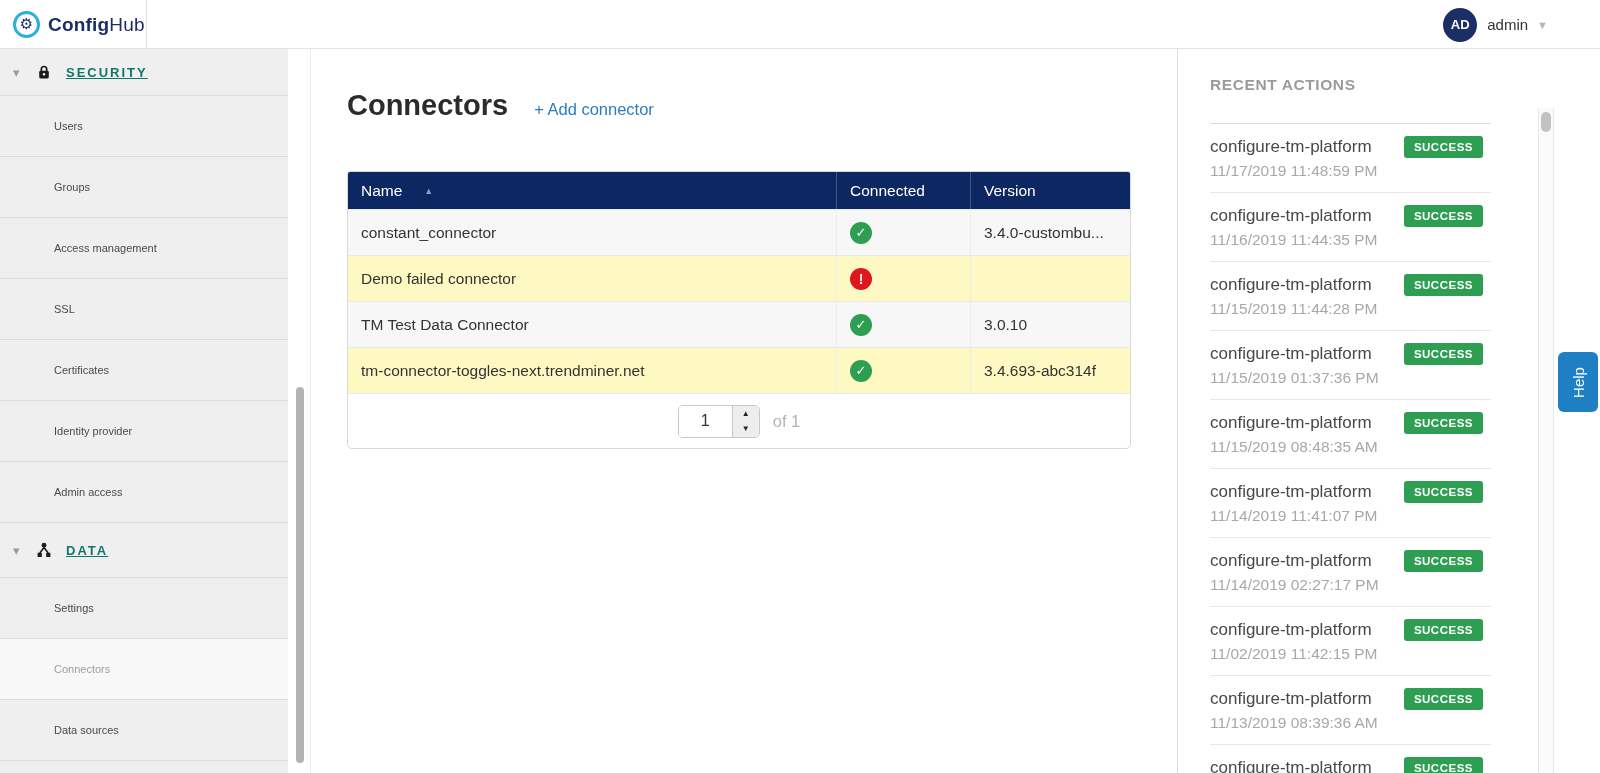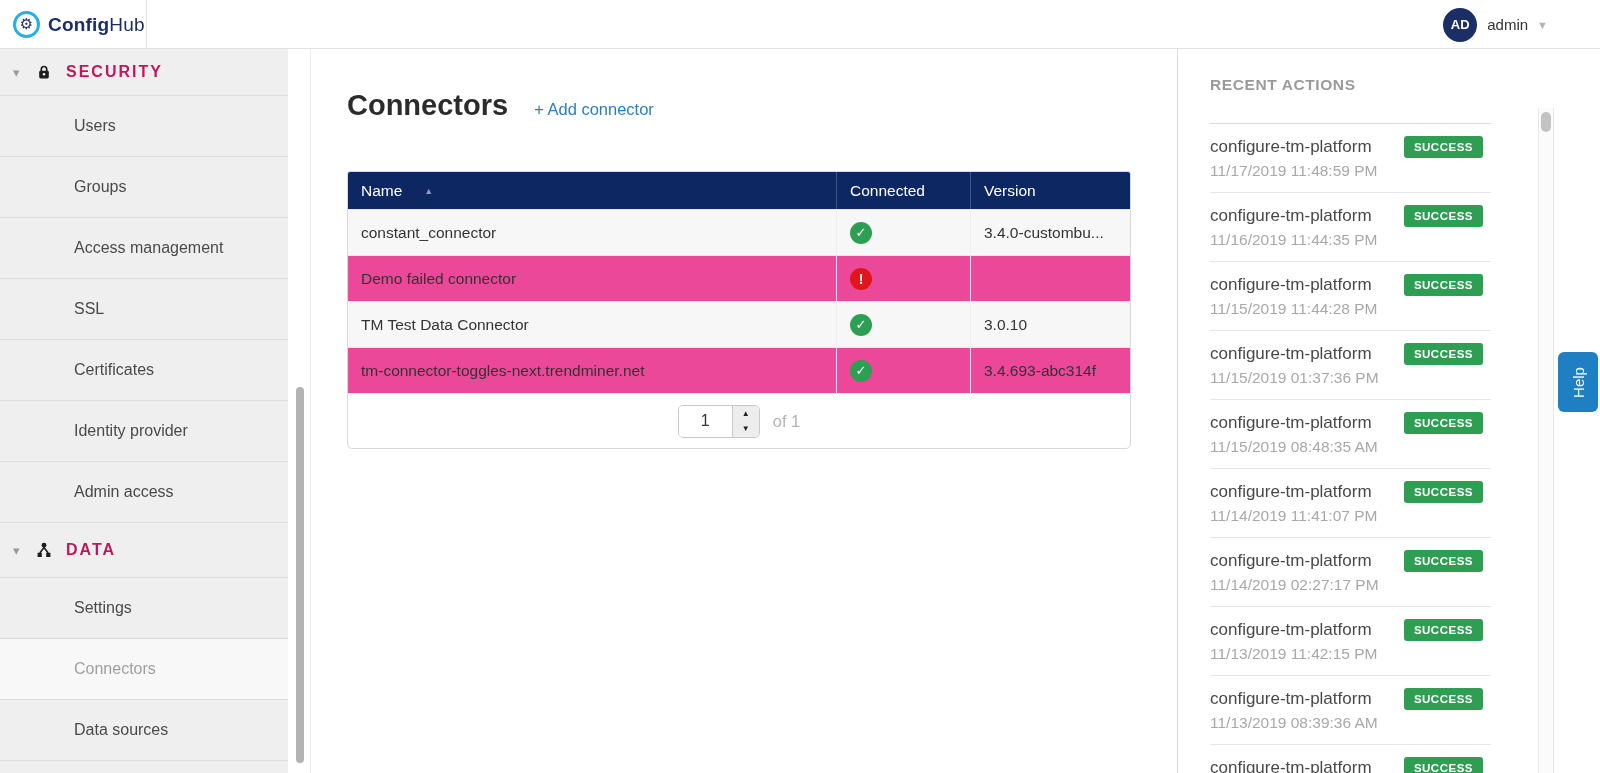--- a/index.html
+++ b/index.html
@@ -23,23 +23,23 @@
   .username { margin-left:10px; font-size:15px; color:#333; }
   .caret { margin-left:9px; font-size:11px; color:#b5b5b5; }
 
   
   .sidebar { position:absolute; left:0; top:49px; width:288px; height:724px; background:#efefef; }
   .side-section { height:47px; display:flex; align-items:center; border-bottom:1px solid #dcdcdc;
                   cursor:pointer; position:relative; }
   .side-section.data { height:55px; }
   .side-chevron { position:absolute; left:13px; font-size:13px; color:#9b9b9b; }
   .side-icon { position:absolute; left:36px; width:16px; height:16px; display:flex; }
-  .side-section-label { margin-left:66px; font-size:16px; font-weight:600; letter-spacing:2px; color:#be185d; }
+  .side-section-label { margin-left:66px; font-size:13px; font-weight:600; letter-spacing:2px; color:#0f766e;text-decoration:underline; }
   .side-item { height:61px; display:flex; align-items:center; border-bottom:1px solid #dcdcdc;
-               font-size:16px; color:#4a4a4a; padding-left:74px; cursor:pointer; background:#efefef; }
+               font-size:11px; color:#4a4a4a; padding-left:54px; cursor:pointer; background:#efefef; }
   .side-item.active { background:#f8f8f8; color:#9e9e9e; }
   .sidebar-thumb { position:absolute; left:296px; top:387px; width:8px; height:376px;
                    background:#b3b3b3; border-radius:4px; }
   .sidebar-gutter { position:absolute; left:310px; top:49px; height:724px; width:1px; background:#ececec; }
 
   
   .main { position:absolute; left:311px; top:49px; width:866px; height:724px; background:#fff; overflow:hidden; }
   .page-head { position:absolute; left:36px; top:40px; display:flex; align-items:baseline; }
   .page-title { font-size:29px; font-weight:600; color:#2b2b2b; }
   .add-link { margin-left:26px; font-size:16.5px; color:#2a7dc2; text-decoration:none; cursor:pointer; }
@@ -47,21 +47,21 @@
   .table-card { position:absolute; left:36px; top:122px; width:784px;
                 border:1px solid #d9d9d9; border-radius:3px 3px 5px 5px; background:#fff; }
   .thead { height:37px; background:#0d2763; display:flex; border-radius:2px 2px 0 0; color:#fff; }
   .th { display:flex; align-items:center; padding-left:13px; font-size:15.5px;
         border-right:1px solid rgba(255,255,255,.22); cursor:pointer; }
   .th:last-child { border-right:none; }
   .col-name { width:489px; }
   .col-conn { width:134px; }
   .col-ver  { width:159px; }
   .sort-arrow { margin-left:22px; font-size:9px; color:#8b9cc0; }
-  .trow { height:46px; display:flex; border-top:1px solid #e9e9e9; background:#ec4899; cursor:pointer; }
+  .trow { height:46px; display:flex; border-top:1px solid #e9e9e9; background:#fef9c3; cursor:pointer; }
   .trow:first-child { border-top:none; }
   .trow:nth-child(even) { background:#f7f7f7; }
   .td { display:flex; align-items:center; padding-left:13px; font-size:15.5px; color:#333;
         border-right:1px solid #ededed; overflow:hidden; white-space:nowrap; }
   .td:last-child { border-right:none; }
   .status-icon { width:22px; height:22px; border-radius:50%; color:#fff; font-weight:700;
                  display:inline-flex; align-items:center; justify-content:center; }
   .status-icon.success { background:#2e9e52; }
   .status-icon.success::after { content:"\2713"; font-size:13px; }
   .status-icon.error { background:#e0161d; }
@@ -247,21 +247,21 @@
     <div class="action-time">11/14/2019 11:41:07 PM</div>
     <span class="status-badge">SUCCESS</span>
   </div>
   <div class="action-item">
     <div class="action-name">configure-tm-platform</div>
     <div class="action-time">11/14/2019 02:27:17 PM</div>
     <span class="status-badge">SUCCESS</span>
   </div>
   <div class="action-item">
     <div class="action-name">configure-tm-platform</div>
-    <div class="action-time">11/13/2019 11:42:15 PM</div>
+    <div class="action-time">11/02/2019 11:42:15 PM</div>
     <span class="status-badge">SUCCESS</span>
   </div>
   <div class="action-item">
     <div class="action-name">configure-tm-platform</div>
     <div class="action-time">11/13/2019 08:39:36 AM</div>
     <span class="status-badge">SUCCESS</span>
   </div>
   <div class="action-item">
     <div class="action-name">configure-tm-platform</div>
     <div class="action-time"></div>

